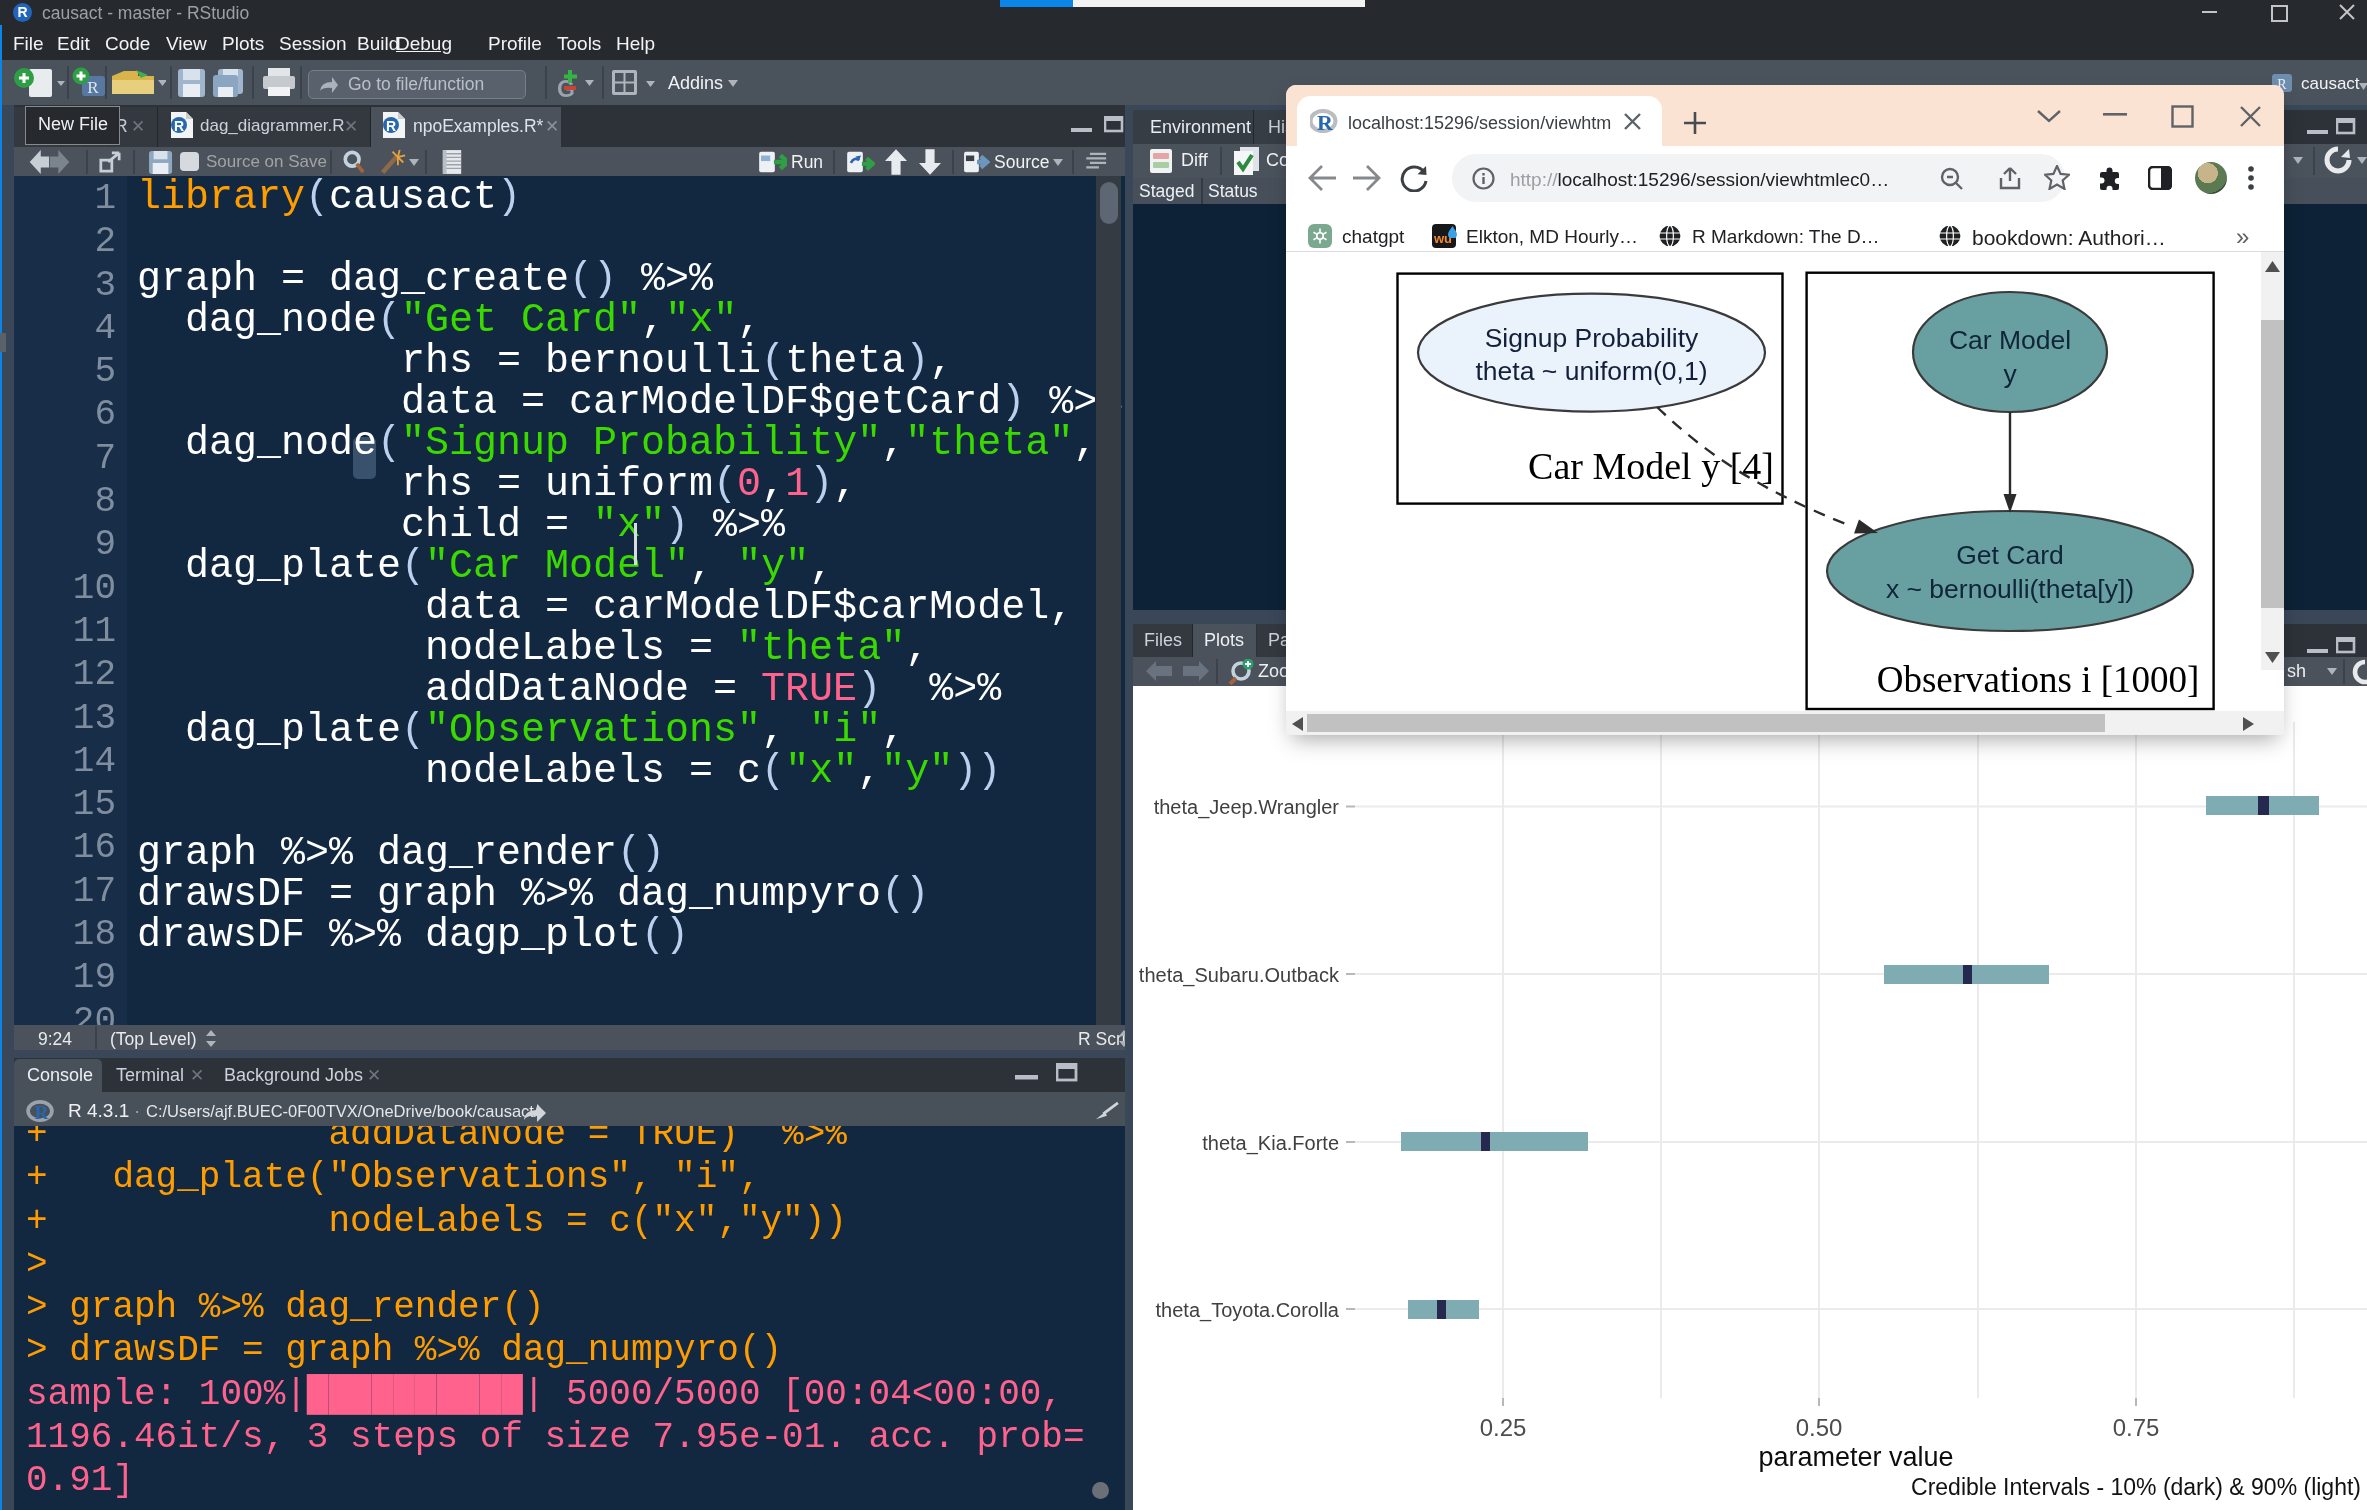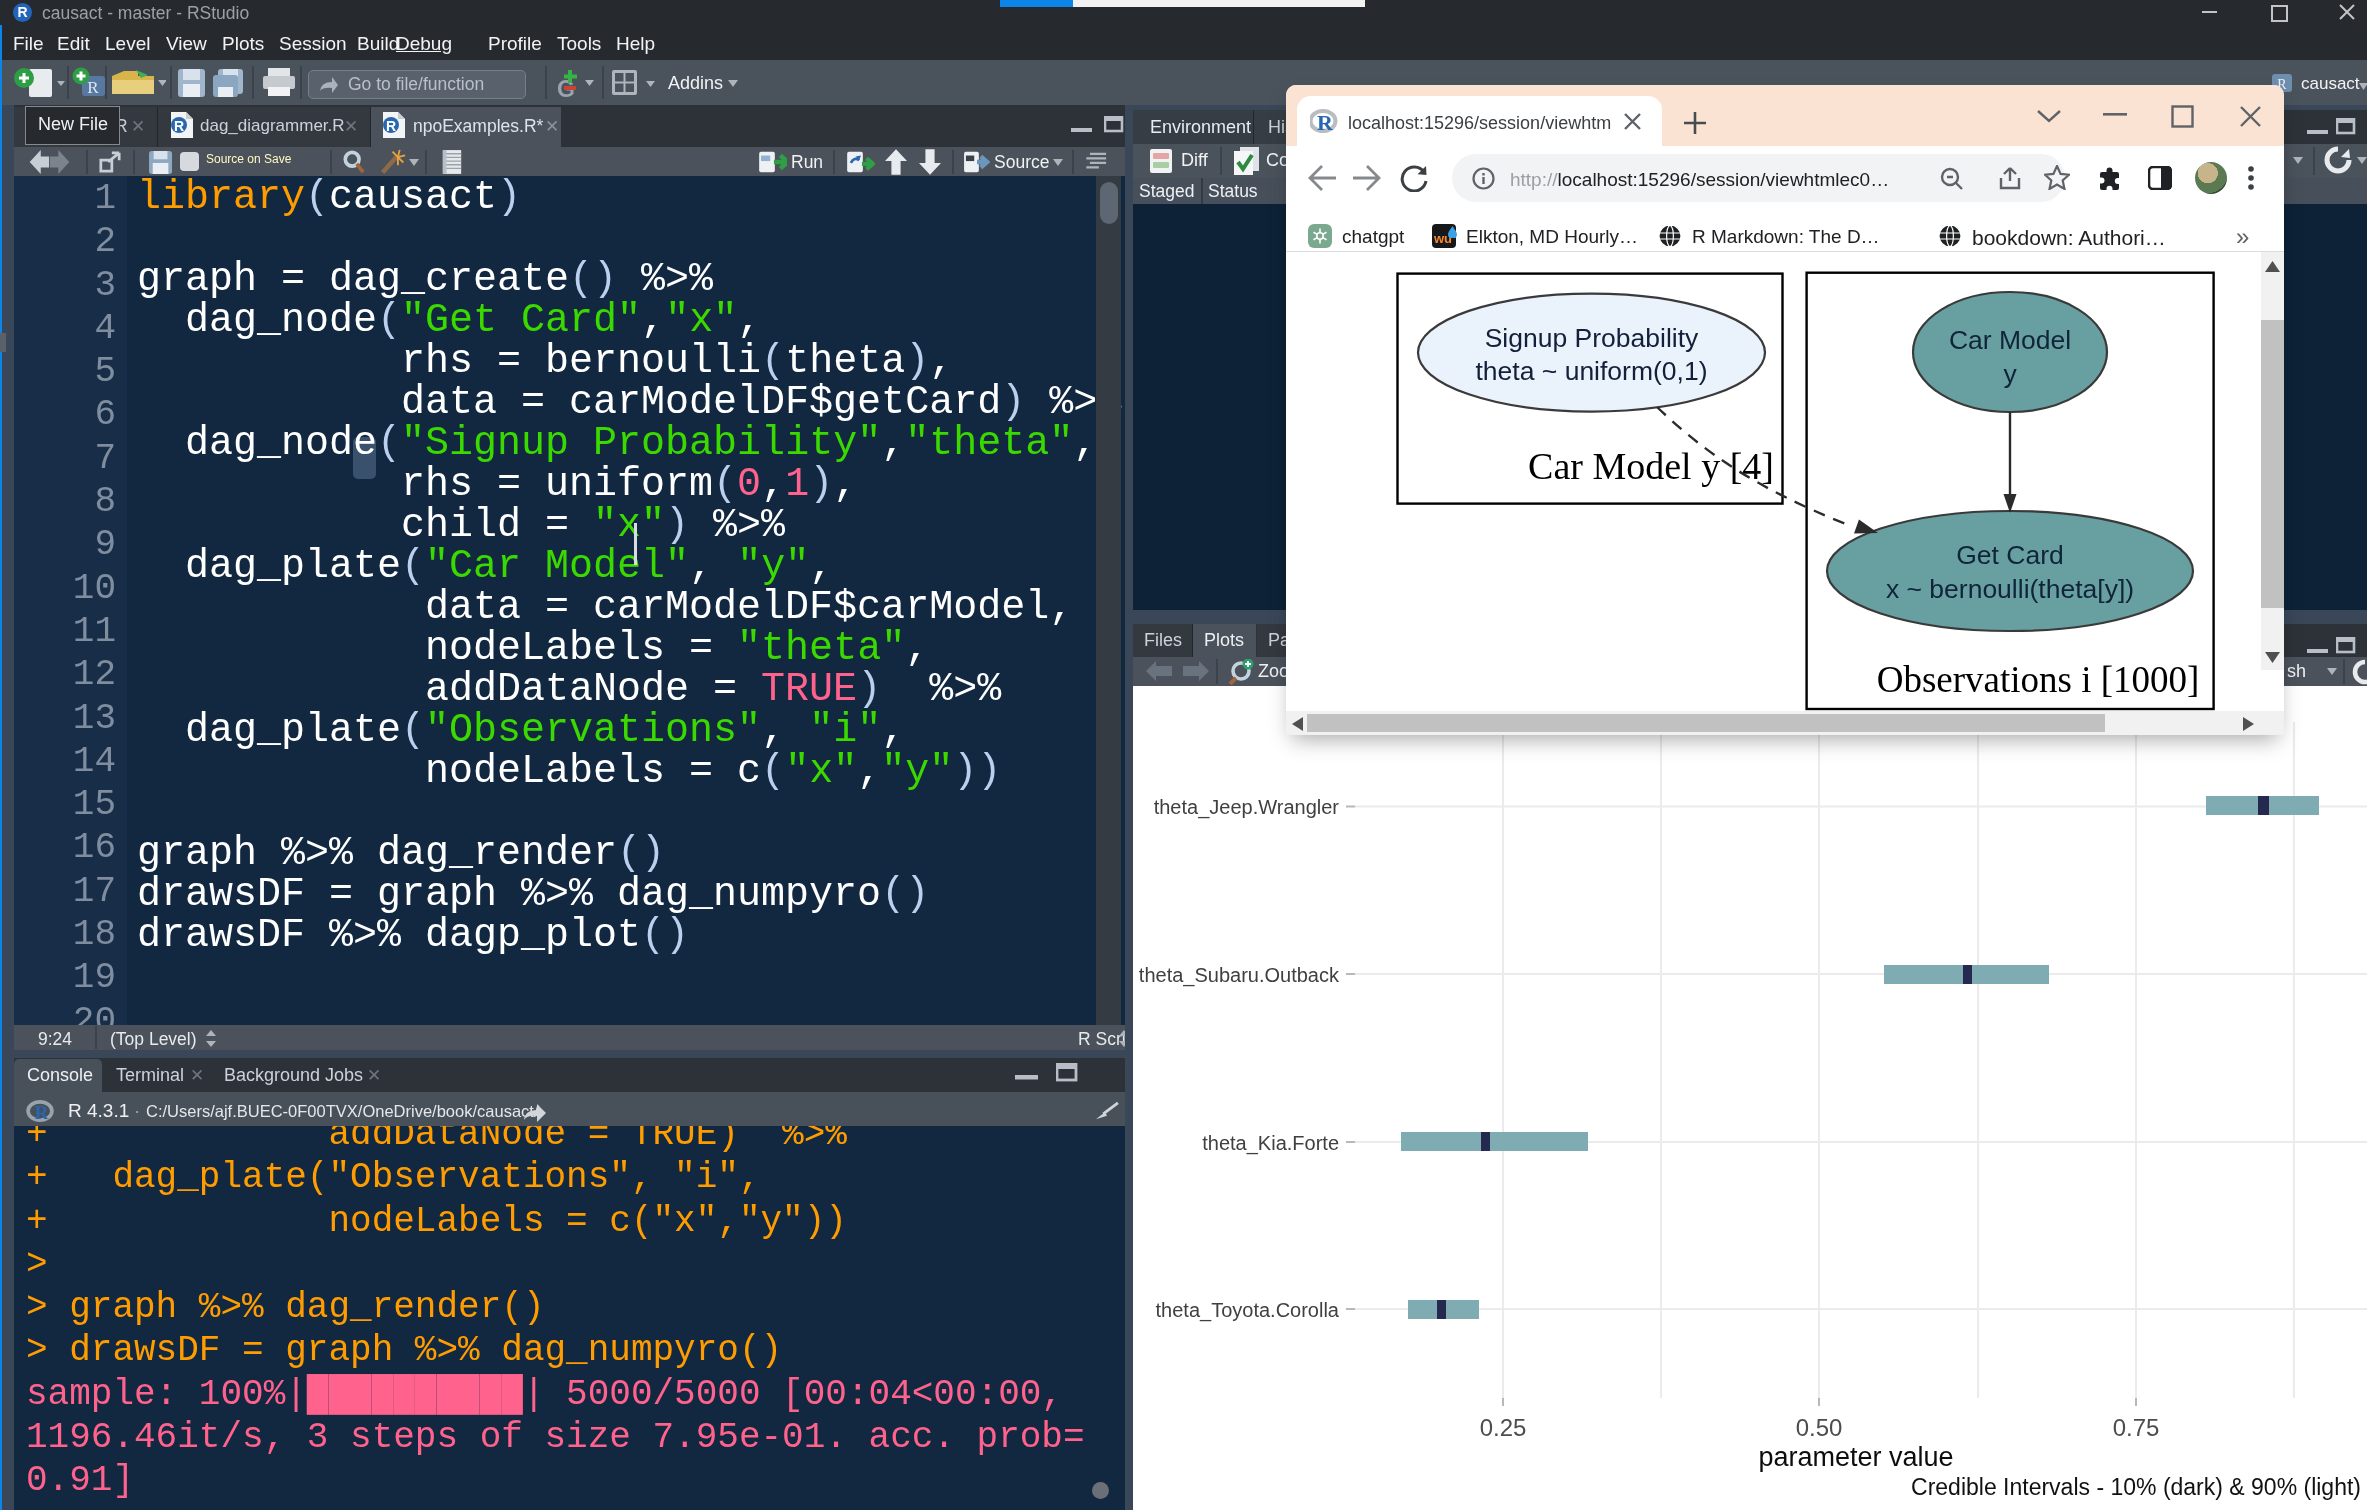--- a/index.html
+++ b/index.html
@@ -29,21 +29,21 @@
 <div class="abs" style="left:2202px;top:11px;width:15px;height:2px;background:#c3c4c6;"></div>
 <div class="abs" style="left:2271px;top:5px;width:13px;height:13px;border:2px solid #c3c4c6;"></div>
 <svg class="abs" style="left:2338px;top:3px;" width="18" height="18">
       <path d="M2 2 L16 16 M16 2 L2 16" stroke="#c3c4c6" stroke-width="2"></path>
     </svg>
 
 <div class="abs" style="left:0;top:25px;width:2367px;height:35px;background:#26292e;"></div>
 <div class="abs" style="left:0;top:33px;width:2367px;height:26px;font-size:19px;color:#f2f3f4;white-space:nowrap;">
 <span class="abs" style="left:13px;">File</span>
 <span class="abs" style="left:57px;">Edit</span>
-<span class="abs" style="left:105px;">Level</span>
+<span class="abs" style="left:105px;">Code</span>
 <span class="abs" style="left:166px;">View</span>
 <span class="abs" style="left:222px;">Plots</span>
 <span class="abs" style="left:279px;">Session</span>
 <span class="abs" style="left:357px;">Build</span>
 <span class="abs" style="left:396px;text-decoration:underline;">Debug</span>
 <span class="abs" style="left:488px;">Profile</span>
 <span class="abs" style="left:557px;">Tools</span>
 <span class="abs" style="left:616px;">Help</span>
 </div>
 
@@ -188,21 +188,21 @@
   </svg>
   <div class="abs" style="left:133px;top:150px;width:2px;height:24px;background:#3b424b;"></div>
 
   <svg class="abs" style="left:149px;top:151px;" width="24" height="23" viewBox="0 0 26 25">
     <rect x="0" y="0" width="25" height="25" rx="3" fill="#8fa8c2"></rect>
     <rect x="5" y="0" width="15" height="9" fill="#d7e2ec"></rect>
     <rect x="4" y="13" width="17" height="12" fill="#e8eef4"></rect>
   </svg>
 
   <div class="abs" style="left:180px;top:152px;width:19px;height:19px;background:#d6dadf;border-radius:4px;"></div>
-  <div class="abs" style="left:206px;top:152px;font-size:12px;color:#fef9c3;">Source on Save</div>
+  <div class="abs" style="left:206px;top:152px;font-size:17px;color:#a3a3a3;">Source on Save</div>
   <div class="abs" style="left:330px;top:150px;width:2px;height:24px;background:#3b424b;"></div>
 
   <svg class="abs" style="left:343px;top:150px;" width="22" height="24" viewBox="0 0 24 26">
     <circle cx="10" cy="10" r="7.5" fill="none" stroke="#c2d2df" stroke-width="4"></circle>
     <path d="M15 15 L22 24" stroke="#a2643c" stroke-width="4"></path>
   </svg>
 
   <svg class="abs" style="left:379px;top:149px;" width="27" height="27" viewBox="0 0 30 30">
     <path d="M4 26 L20 8" stroke="#8d6a4a" stroke-width="5"></path>
     <path d="M21 9 l2-8 M21 9 l8-2 M21 9 l6 6 M21 9 l-6-6 M21 9 l0 9" stroke="#e8a33d" stroke-width="2" fill="none"></path>

